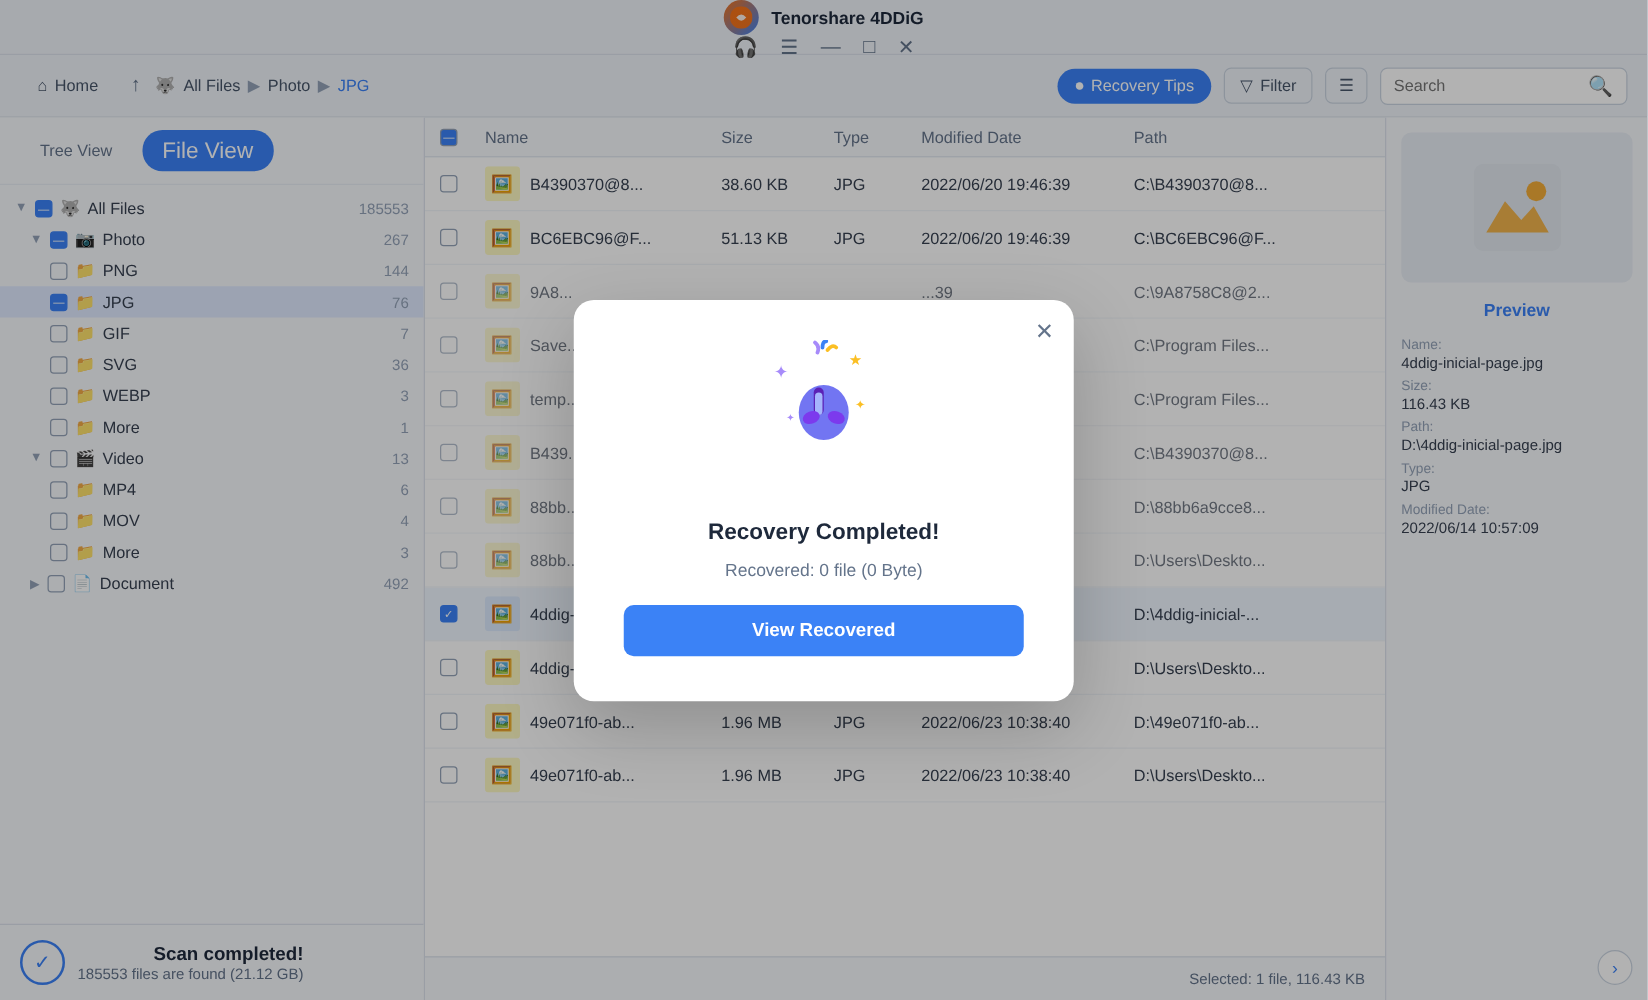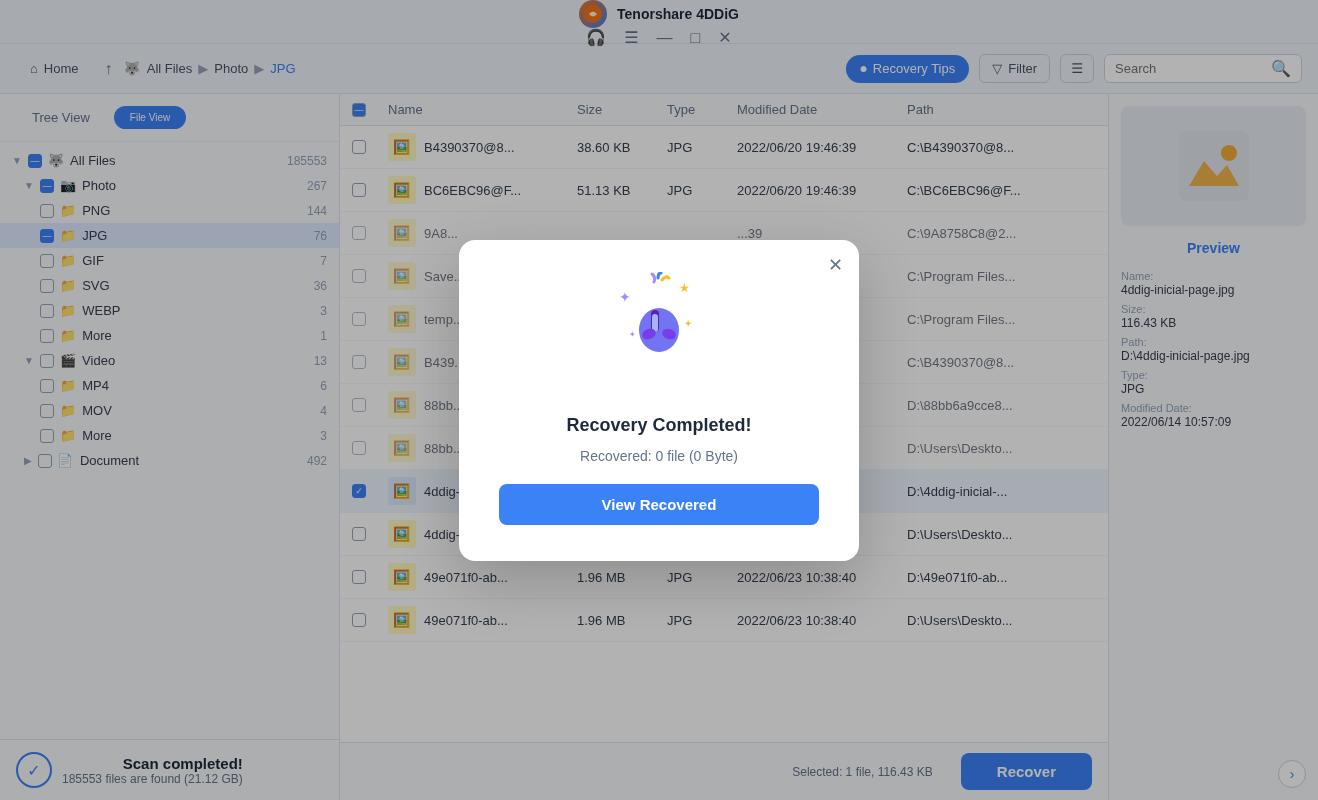--- a/index.html
+++ b/index.html
@@ -26,21 +26,21 @@
     .search-bar { display: flex; align-items: center; border: 1px solid #cbd5e1; border-radius: 6px; padding: 4px 10px; background: white; gap: 6px; }
     .search-bar input { border: none; outline: none; font-size: 13px; color: #475569; width: 150px; background: transparent; }
 
     
     .main { display: flex; height: calc(800px - 94px); }
 
     
     .sidebar { width: 340px; background: #f7f9fc; border-right: 1px solid #dde3ed; display: flex; flex-direction: column; overflow: hidden; }
     .view-toggle { display: flex; align-items: center; gap: 8px; padding: 10px 16px; border-bottom: 1px solid #e9eef5; }
     .btn-tree-view { background: transparent; border: none; padding: 6px 16px; border-radius: 16px; font-size: 13px; color: #64748b; cursor: pointer; }
-    .btn-file-view { background: #3b82f6; border: none; padding: 6px 16px; border-radius: 16px; font-size: 10px; color: white; cursor: pointer; }
+    .btn-file-view { background: #3b82f6; border: none; padding: 6px 16px; border-radius: 16px; font-size: 18px; color: white; cursor: pointer; }
     .tree { flex: 1; overflow-y: auto; padding: 6px 0; }
     .tree-item { display: flex; align-items: center; padding: 5px 12px; gap: 6px; font-size: 13px; color: #374151; cursor: pointer; position: relative; }
     .tree-item.selected { background: #e0eaff; }
     .tree-item .count { margin-left: auto; color: #94a3b8; font-size: 12px; }
     .tree-item .chevron { color: #94a3b8; font-size: 10px; }
     .tree-item .checkbox { width: 14px; height: 14px; border: 1.5px solid #94a3b8; border-radius: 3px; flex-shrink: 0; display: flex; align-items: center; justify-content: center; }
     .tree-item .checkbox.partial { background: #3b82f6; border-color: #3b82f6; color: white; font-size: 10px; }
     .indent-1 { padding-left: 24px; }
     .indent-2 { padding-left: 40px; }
 
@@ -418,21 +418,20 @@
         </div>
         <span>1.96 MB</span>
         <span>JPG</span>
         <span>2022/06/23 10:38:40</span>
         <span>D:\Users\Deskto...</span>
       </div>
     </div>
 
     <div class="bottom-bar">
       <span class="selected-info">Selected: 1 file, 116.43 KB</span>
-      <button class="btn-recover">Recover</button>
     </div>
   </div>
 
   <div class="preview-panel">
     <div class="preview-image">
 
       <svg width="70" height="70" viewBox="0 0 70 70" fill="none">
         <rect width="70" height="70" rx="8" fill="#e2e8f0"></rect>
         <polygon points="10,55 25,30 38,45 48,34 60,55" fill="#f5a623" opacity="0.8"></polygon>
         <circle cx="50" cy="22" r="8" fill="#f5a623" opacity="0.9"></circle>

